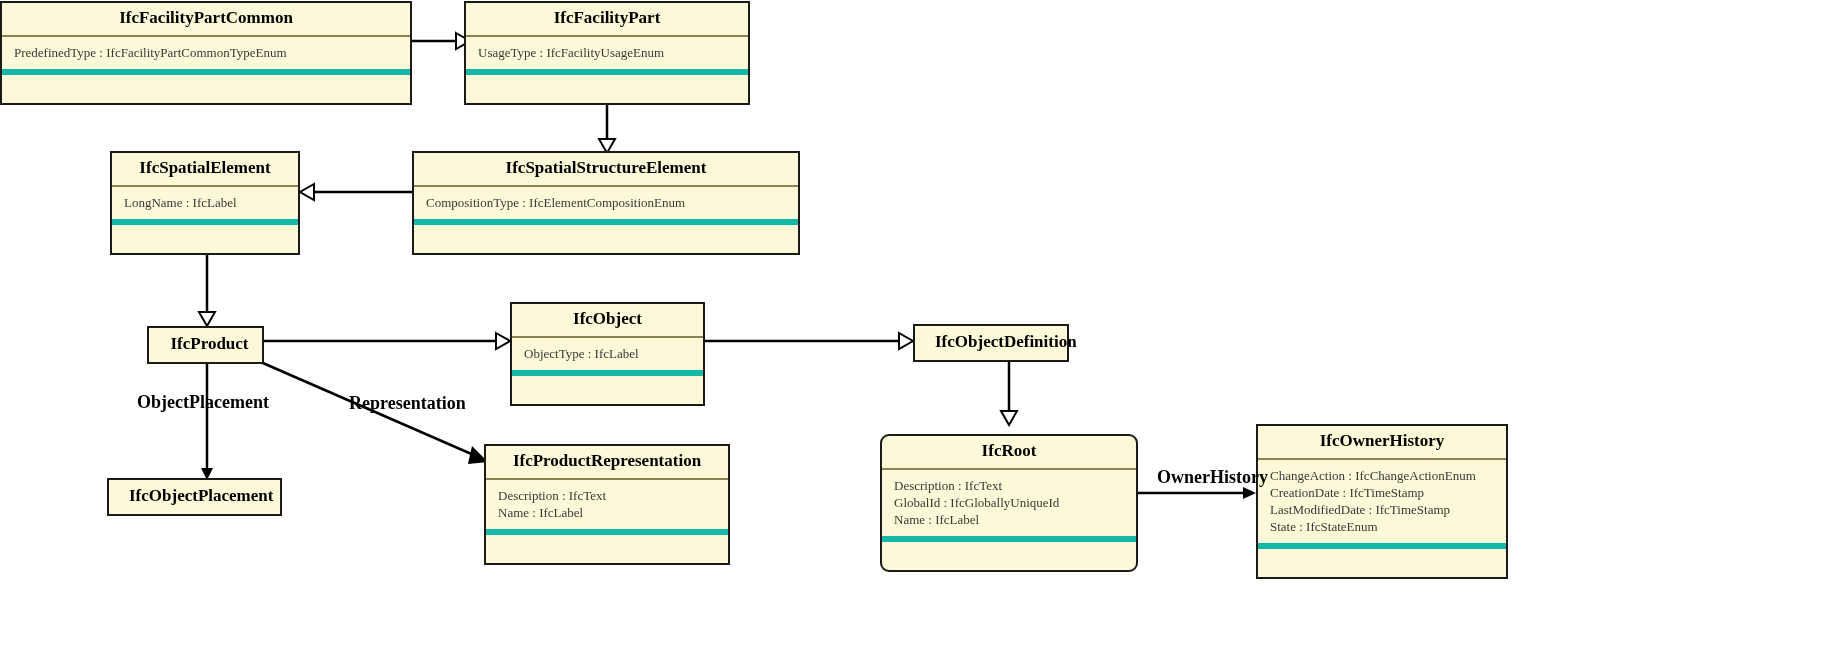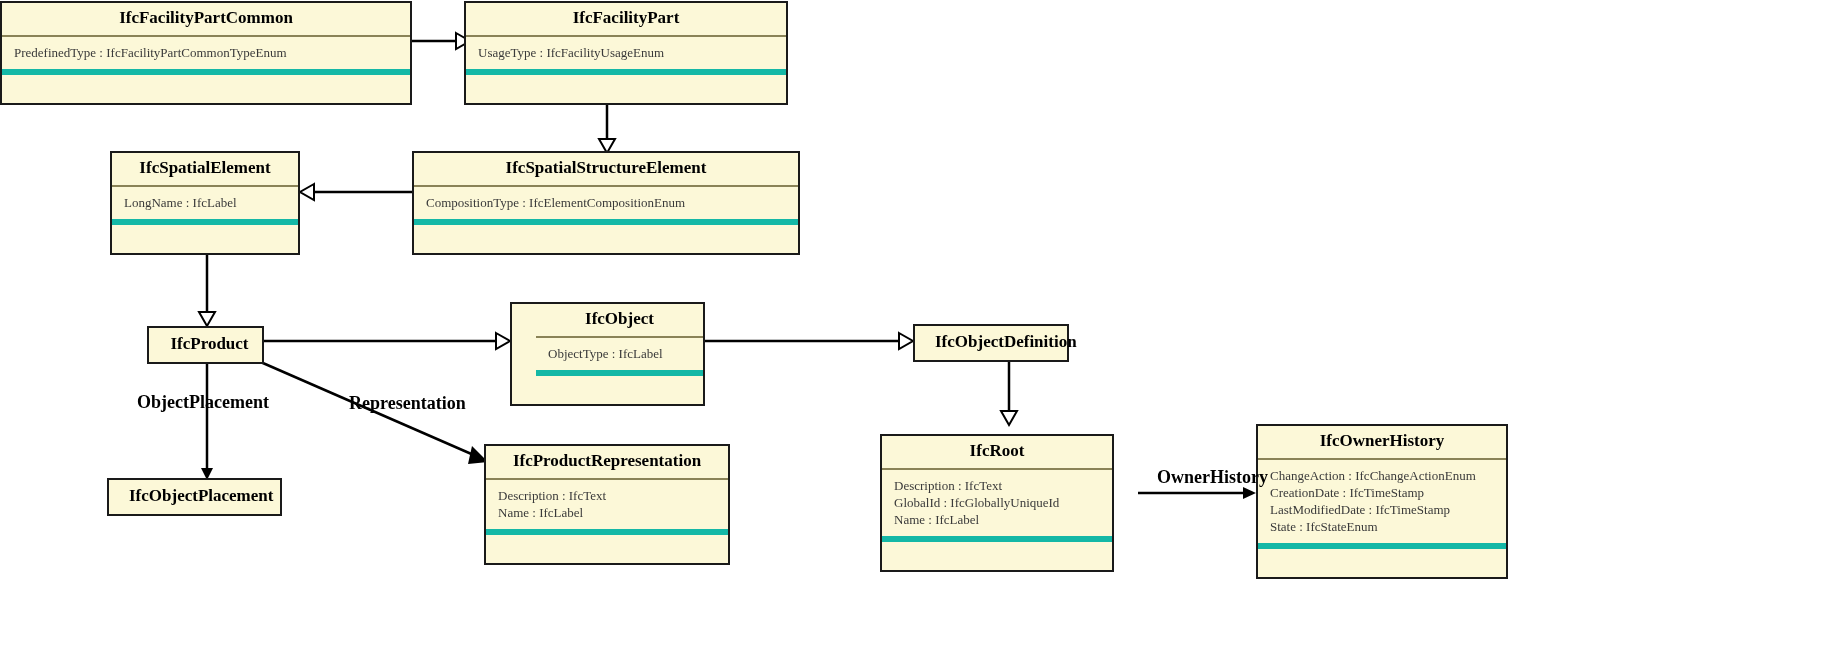--- a/index.html
+++ b/index.html
@@ -119,21 +119,21 @@
   <div class="edge-label" style="left:1157px; top:467px;">OwnerHistory</div>
 
   <div class="uml-class" style="left:0px; top:1px; width:412px;">
     <div class="uml-name">IfcFacilityPartCommon</div>
     <div class="uml-attrs">
       <div class="uml-attr">PredefinedType : IfcFacilityPartCommonTypeEnum</div>
     </div>
     <div class="uml-ops"></div>
   </div>
 
-  <div class="uml-class" style="left:464px; top:1px; width:324px;">
+  <div class="uml-class" style="left:464px; top:1px; width:286px;">
     <div class="uml-name">IfcFacilityPart</div>
     <div class="uml-attrs">
       <div class="uml-attr">UsageType : IfcFacilityUsageEnum</div>
     </div>
     <div class="uml-ops"></div>
   </div>
 
   <div class="uml-class" style="left:110px; top:151px; width:190px;">
     <div class="uml-name">IfcSpatialElement</div>
     <div class="uml-attrs">
@@ -147,21 +147,21 @@
     <div class="uml-attrs">
       <div class="uml-attr">CompositionType : IfcElementCompositionEnum</div>
     </div>
     <div class="uml-ops"></div>
   </div>
 
   <div class="uml-class simple" style="left:147px; top:326px; width:117px;">
     <div class="uml-name">IfcProduct</div>
   </div>
 
-  <div class="uml-class" style="left:510px; top:302px; width:195px;padding-left:24px;">
+  <div class="uml-class" style="left:510px; top:302px; width:195px;">
     <div class="uml-name">IfcObject</div>
     <div class="uml-attrs">
       <div class="uml-attr">ObjectType : IfcLabel</div>
     </div>
     <div class="uml-ops"></div>
   </div>
 
   <div class="uml-class simple" style="left:913px; top:324px; width:156px;">
     <div class="uml-name">IfcObjectDefinition</div>
   </div>
@@ -172,21 +172,21 @@
 
   <div class="uml-class" style="left:484px; top:444px; width:246px;">
     <div class="uml-name">IfcProductRepresentation</div>
     <div class="uml-attrs">
       <div class="uml-attr">Description : IfcText</div>
       <div class="uml-attr">Name : IfcLabel</div>
     </div>
     <div class="uml-ops"></div>
   </div>
 
-  <div class="uml-class" style="left:880px; top:434px; width:234px;">
+  <div class="uml-class" style="left:880px; top:434px; width:258px;border-radius:9px;">
     <div class="uml-name">IfcRoot</div>
     <div class="uml-attrs">
       <div class="uml-attr">Description : IfcText</div>
       <div class="uml-attr">GlobalId : IfcGloballyUniqueId</div>
       <div class="uml-attr">Name : IfcLabel</div>
     </div>
     <div class="uml-ops"></div>
   </div>
 
   <div class="uml-class" style="left:1256px; top:424px; width:252px;">

